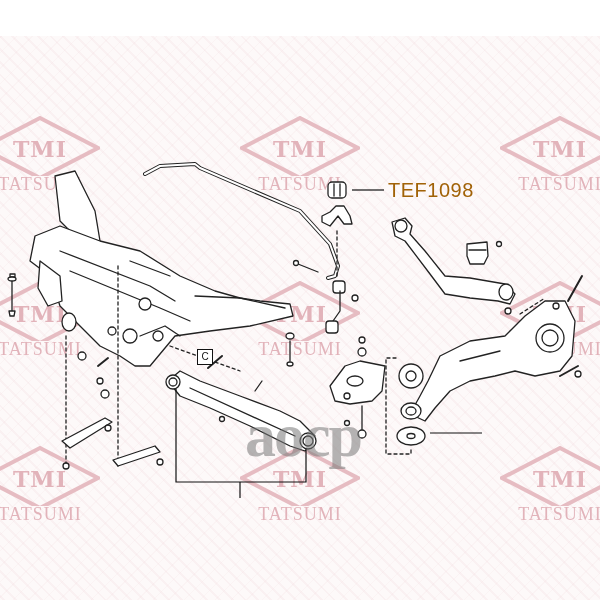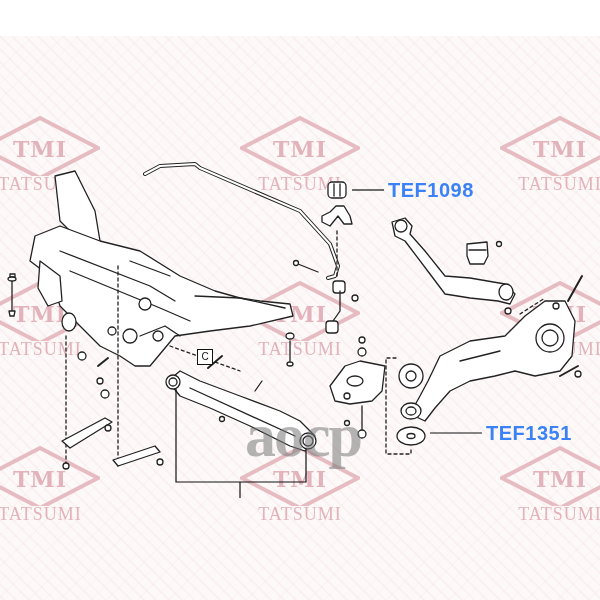--- a/index.html
+++ b/index.html
@@ -7,21 +7,21 @@
   .pattern{position:absolute;inset:0;opacity:0.55;
     background-image:
       repeating-linear-gradient(45deg, rgba(225,170,178,0.18) 0 2px, transparent 2px 9px),
       repeating-linear-gradient(-45deg, rgba(225,170,178,0.12) 0 1px, transparent 1px 11px);}
   .wm{position:absolute;width:120px;height:80px;}
   .wm svg{position:absolute;left:0;top:0;}
   .wm-tmi{position:absolute;left:0;top:20px;width:120px;text-align:center;font-family:"DejaVu Serif",serif;font-weight:bold;font-size:22px;color:#e2b3ba;letter-spacing:1px;}
   .wm-tatsumi{position:absolute;left:0;top:58px;width:120px;text-align:center;font-family:"Liberation Serif",serif;font-size:18px;color:#e2b3ba;letter-spacing:1px;}
   .aocp{position:absolute;left:245px;top:368px;font-family:Liberation Serif, serif;font-weight:bold;font-size:62px;color:rgba(120,120,120,0.55);letter-spacing:-2px;line-height:1;}
   .drawing{position:absolute;left:0;top:0;}
-  .part-label{position:absolute;font-family:"Liberation Sans",sans-serif;font-size:20px;color:#3b82f6;letter-spacing:0.5px;font-weight:bold;}
+  .part-label{position:absolute;font-family:"Liberation Sans",sans-serif;font-size:20px;color:#a16207;letter-spacing:0.5px;}
   .callout-c{position:absolute;left:197px;top:313px;width:14px;height:14px;border:1px solid #111;font-size:10px;line-height:14px;text-align:center;background:#fff;color:#111;}
 </style>
 </head>
 <body>
 
 <div id="canvas">
   <div class="pattern"></div>
 
   <div class="wm" style="left:-20px;top:80px">
     <svg width="120" height="60">
@@ -228,14 +228,13 @@
       <path d="M176,353 L176,446 L306,446 L306,414"></path>
       <line x1="240" y1="446" x2="240" y2="462"></line>
     </g>
   </svg>
 
   <div class="aocp">aocp</div>
 
   <div class="callout-c">C</div>
 
   <div class="part-label" style="left:388px;top:143px">TEF1098</div>
-  <div class="part-label" style="left:486px;top:386px">TEF1351</div>
 </div>
 
 </body></html>

